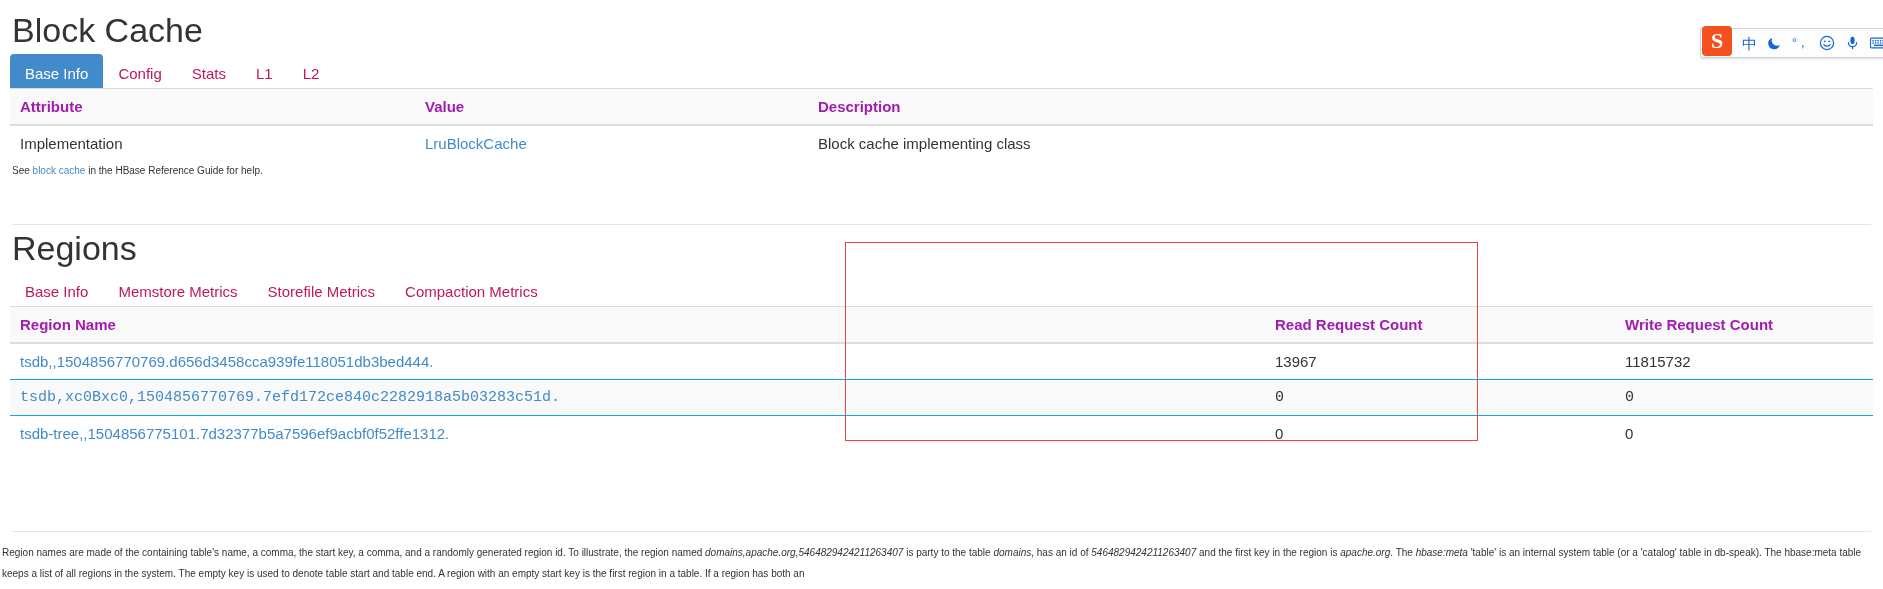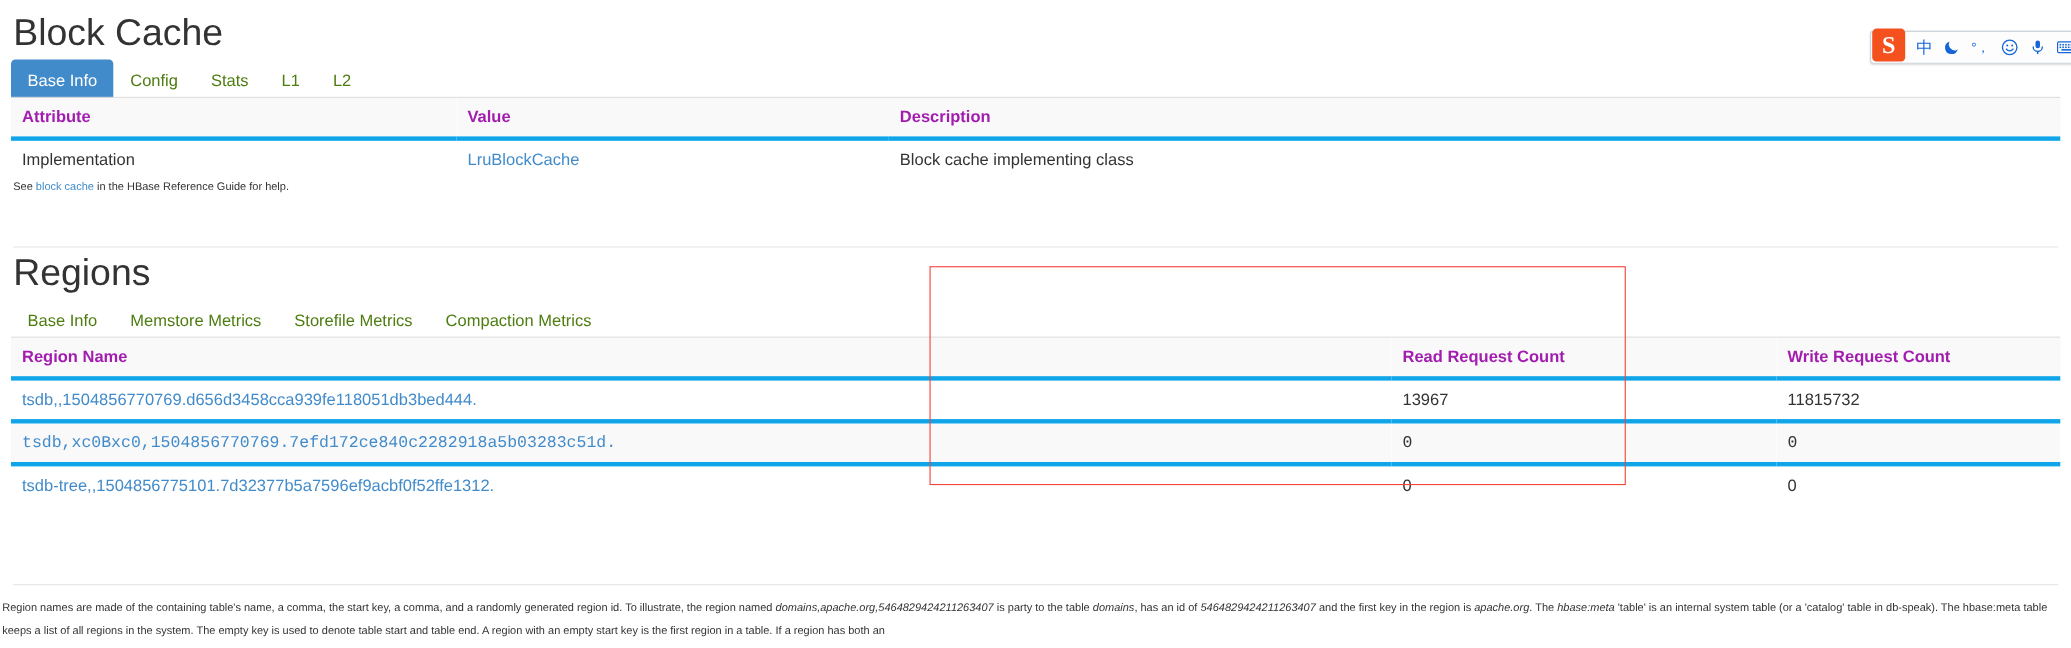--- a/index.html
+++ b/index.html
@@ -38,21 +38,21 @@
   #hr-regions { top: 216px; }
   #hr-footer { top: 523px; }
 
   
   .tabs { position: absolute; display: flex; align-items: center; }
   .tab {
     font-size: 15px;
     line-height: 1.4;
     padding: 9px 15px;
     border-radius: 4px;
-    color: #4d7c0f;
+    color: #be185d;
     text-decoration: none;
     white-space: nowrap;
     cursor: pointer;
   }
   .tab.active {
     background: #428bca;
     color: #ffffff;
   }
   #blockcache-tabs { left: 10px; top: 54px; }
   #regions-tabs { left: 10px; top: 272px; }
@@ -69,21 +69,21 @@
     font-weight: bold;
     color: #a21caf;
     background: #f9f9f9;
     padding: 9px 10px;
     border-top: 1px solid #dddddd;
     border-bottom: 2px solid #dddddd;
     white-space: nowrap;
   }
   table.grid td {
     padding: 9px 10px;
-    border-top: 4px solid #0ea5e9;
+    border-top: 1px solid #0ea5e9;
     color: #333333;
     white-space: nowrap;
     overflow: hidden;
   }
   table.grid tbody tr.striped td { background: #f9f9f9; font-family: Liberation Mono, monospace; }
   a.link { color: #428bca; text-decoration: none; cursor: pointer; }
 
   #blockcache-table { left: 10px; top: 88px; width: 1863px; }
   #blockcache-table col.c0 { width: 405px; }
   #blockcache-table col.c1 { width: 393px; }

